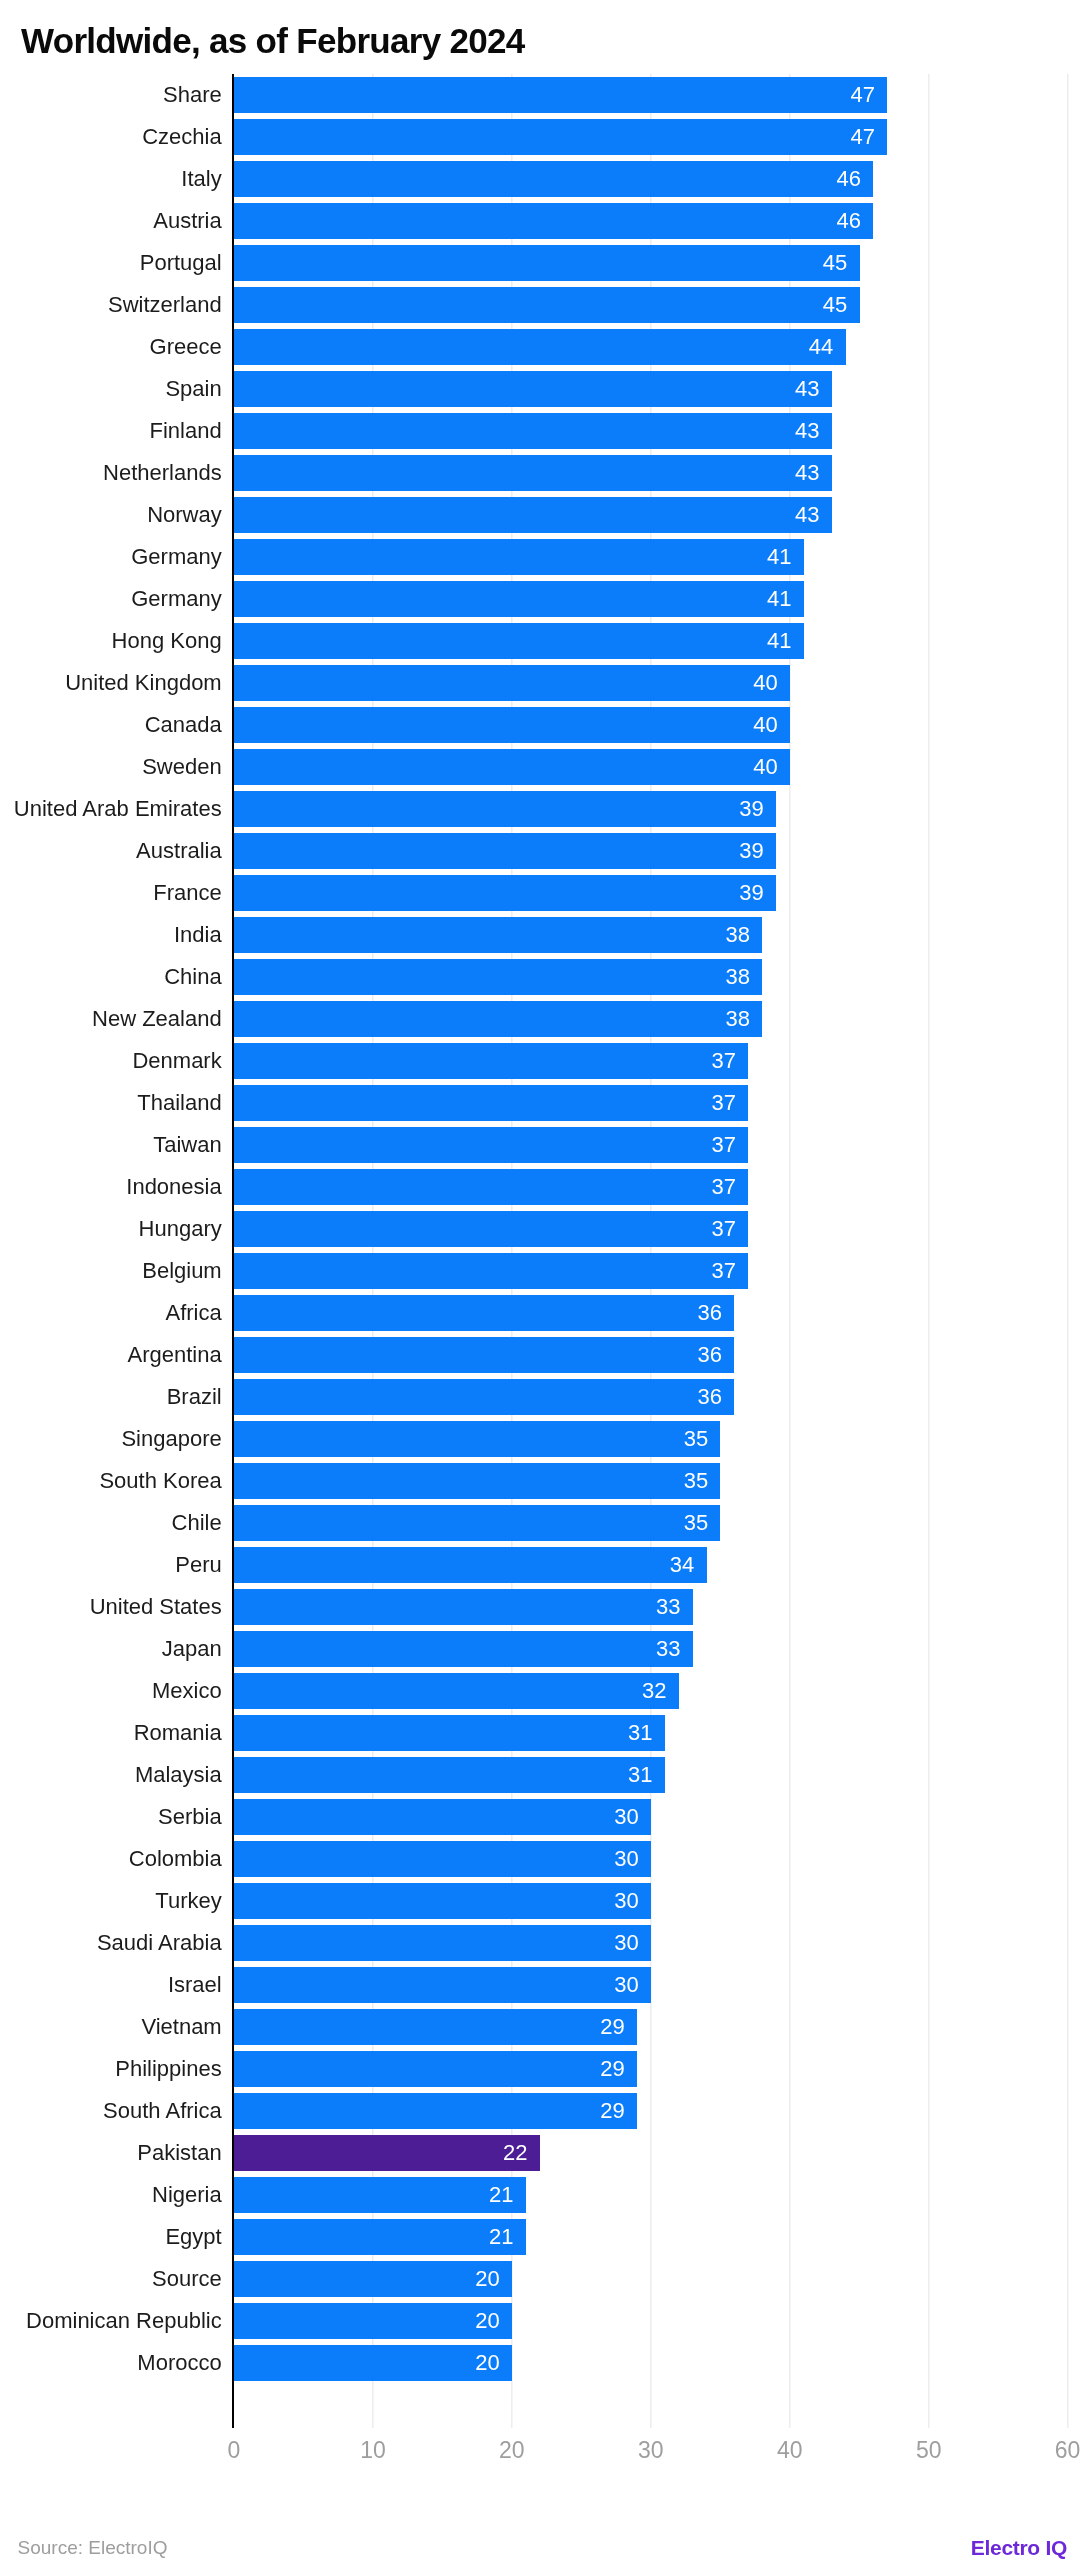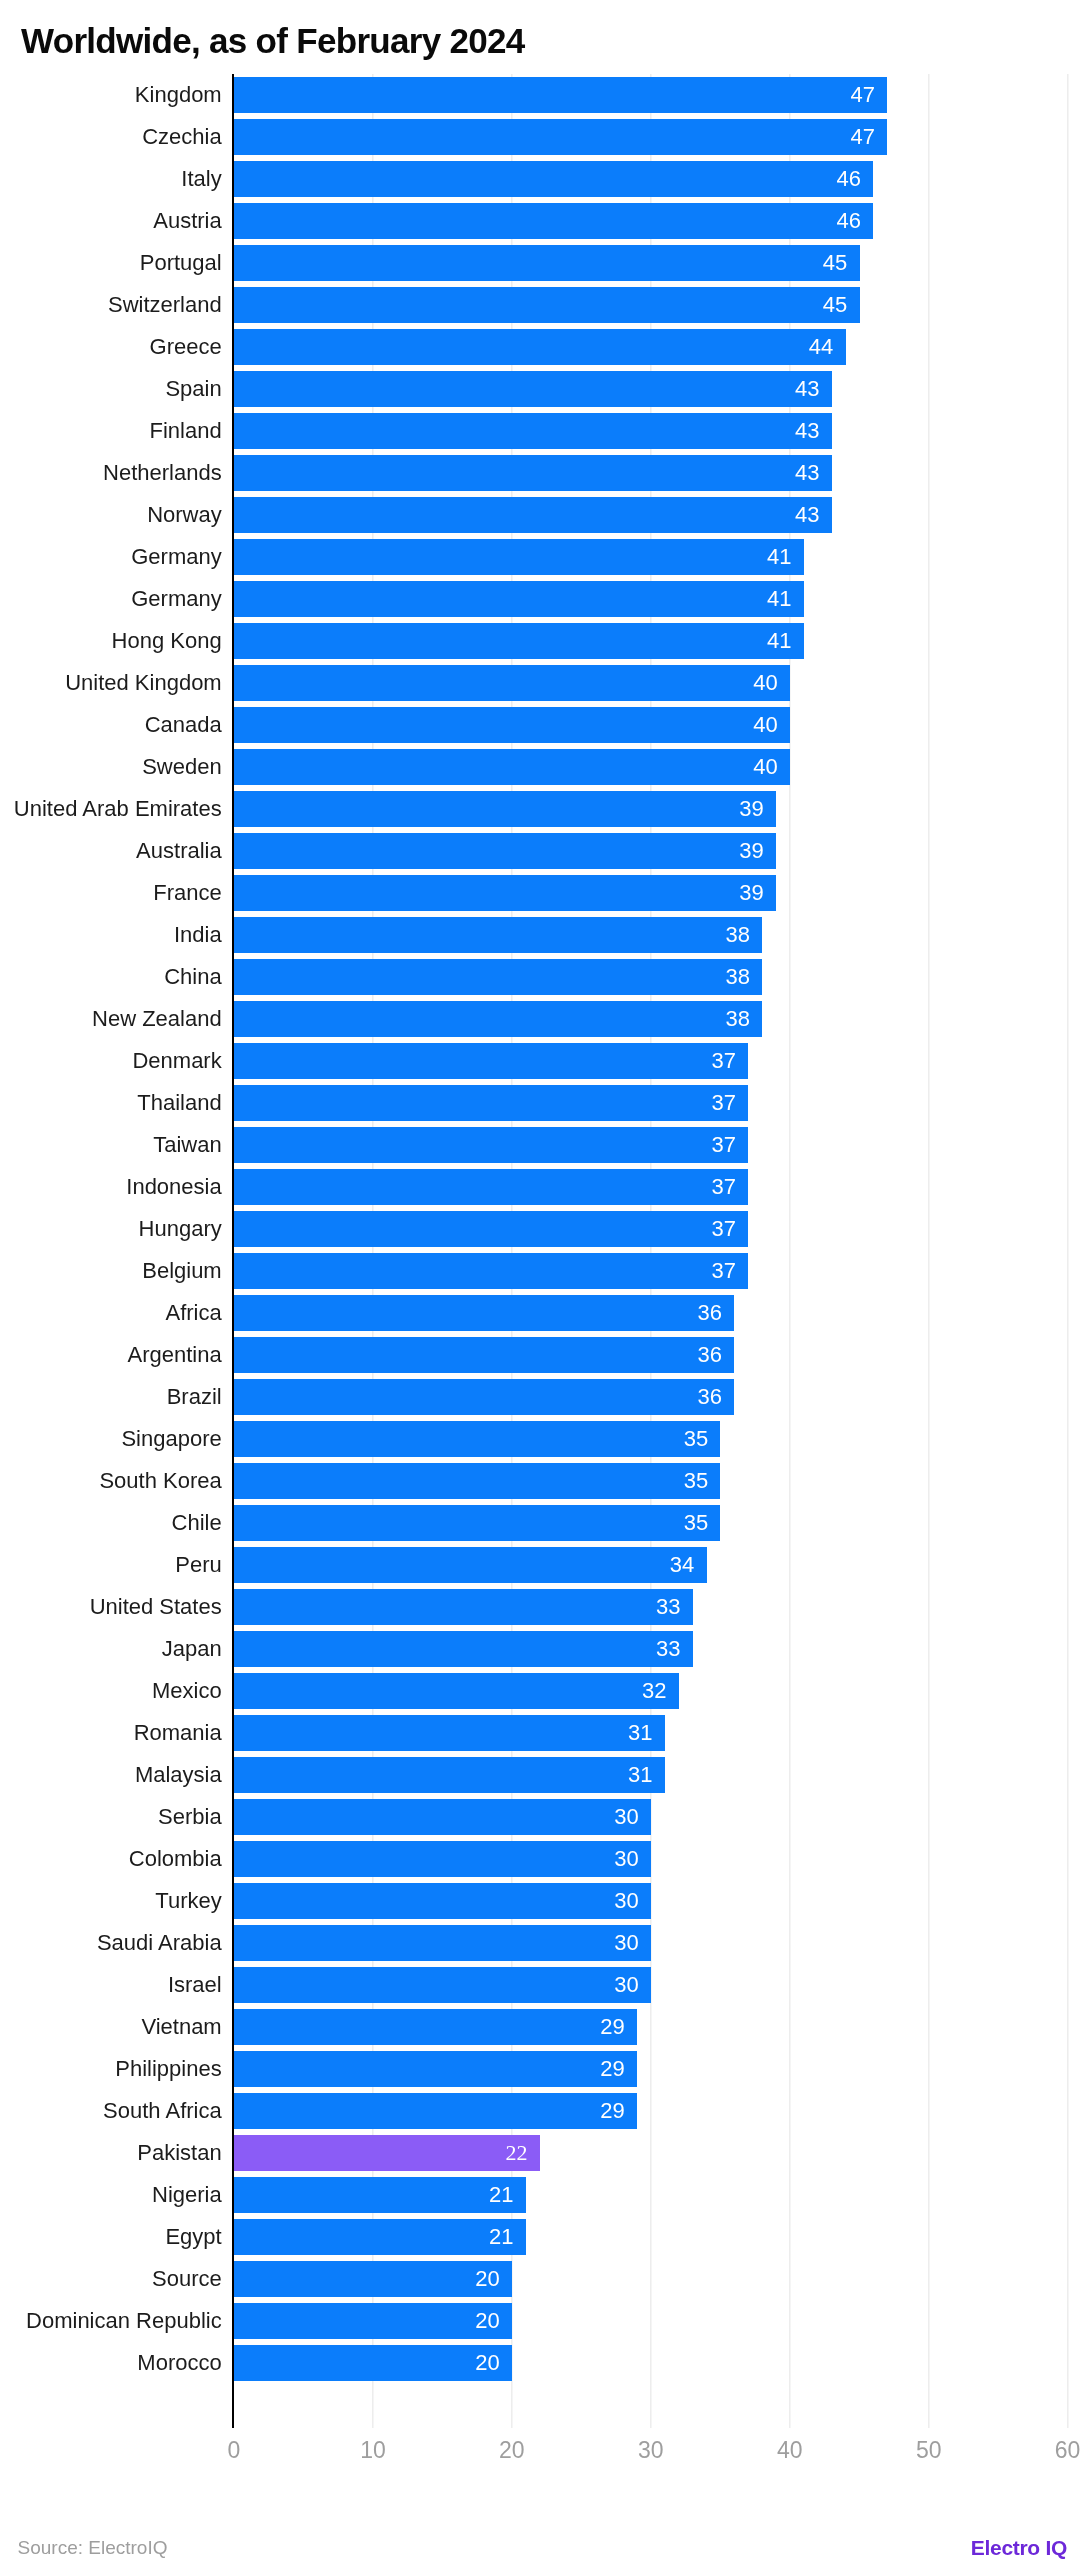--- a/index.html
+++ b/index.html
@@ -79,21 +79,21 @@
       <div class="gridline" style="left: 16.6667%; background: rgb(227, 227, 227);"></div>
       <div class="gridline" style="left: 33.3333%; background: rgb(227, 227, 227);"></div>
       <div class="gridline" style="left: 50%; background: rgb(227, 227, 227);"></div>
       <div class="gridline" style="left: 66.6667%; background: rgb(227, 227, 227);"></div>
       <div class="gridline" style="left: 83.3333%; background: rgb(227, 227, 227);"></div>
       <div class="gridline" style="left: 100%; background: rgb(227, 227, 227);"></div>
     </div>
   <div class="axis-line"></div>
   <div class="rows">
       <div class="bar-row">
-        <div class="row-label">Kingdom</div>
+        <div class="row-label">Share</div>
         <div class="row-track">
           <div class="bar" style="width: 78.3333%; background: rgb(11, 125, 251);">
             <span style="color: rgb(255, 255, 255);">47</span>
           </div>
         </div>
       </div>
       <div class="bar-row">
         <div class="row-label">Czechia</div>
         <div class="row-track">
           <div class="bar" style="width: 78.3333%; background: rgb(11, 125, 251);">
@@ -473,21 +473,21 @@
         <div class="row-label">South Africa</div>
         <div class="row-track">
           <div class="bar" style="width: 48.3333%; background: rgb(11, 125, 251);">
             <span style="color: rgb(255, 255, 255);">29</span>
           </div>
         </div>
       </div>
       <div class="bar-row">
         <div class="row-label">Pakistan</div>
         <div class="row-track">
-          <div class="bar" style="width: 36.6667%; background: #8b5cf6; font-family: Liberation Serif, serif;">
+          <div class="bar" style="width: 36.6667%; background: #4c1d95;">
             <span style="color: rgb(255, 255, 255);">22</span>
           </div>
         </div>
       </div>
       <div class="bar-row">
         <div class="row-label">Nigeria</div>
         <div class="row-track">
           <div class="bar" style="width: 35%; background: rgb(11, 125, 251);">
             <span style="color: rgb(255, 255, 255);">21</span>
           </div>

